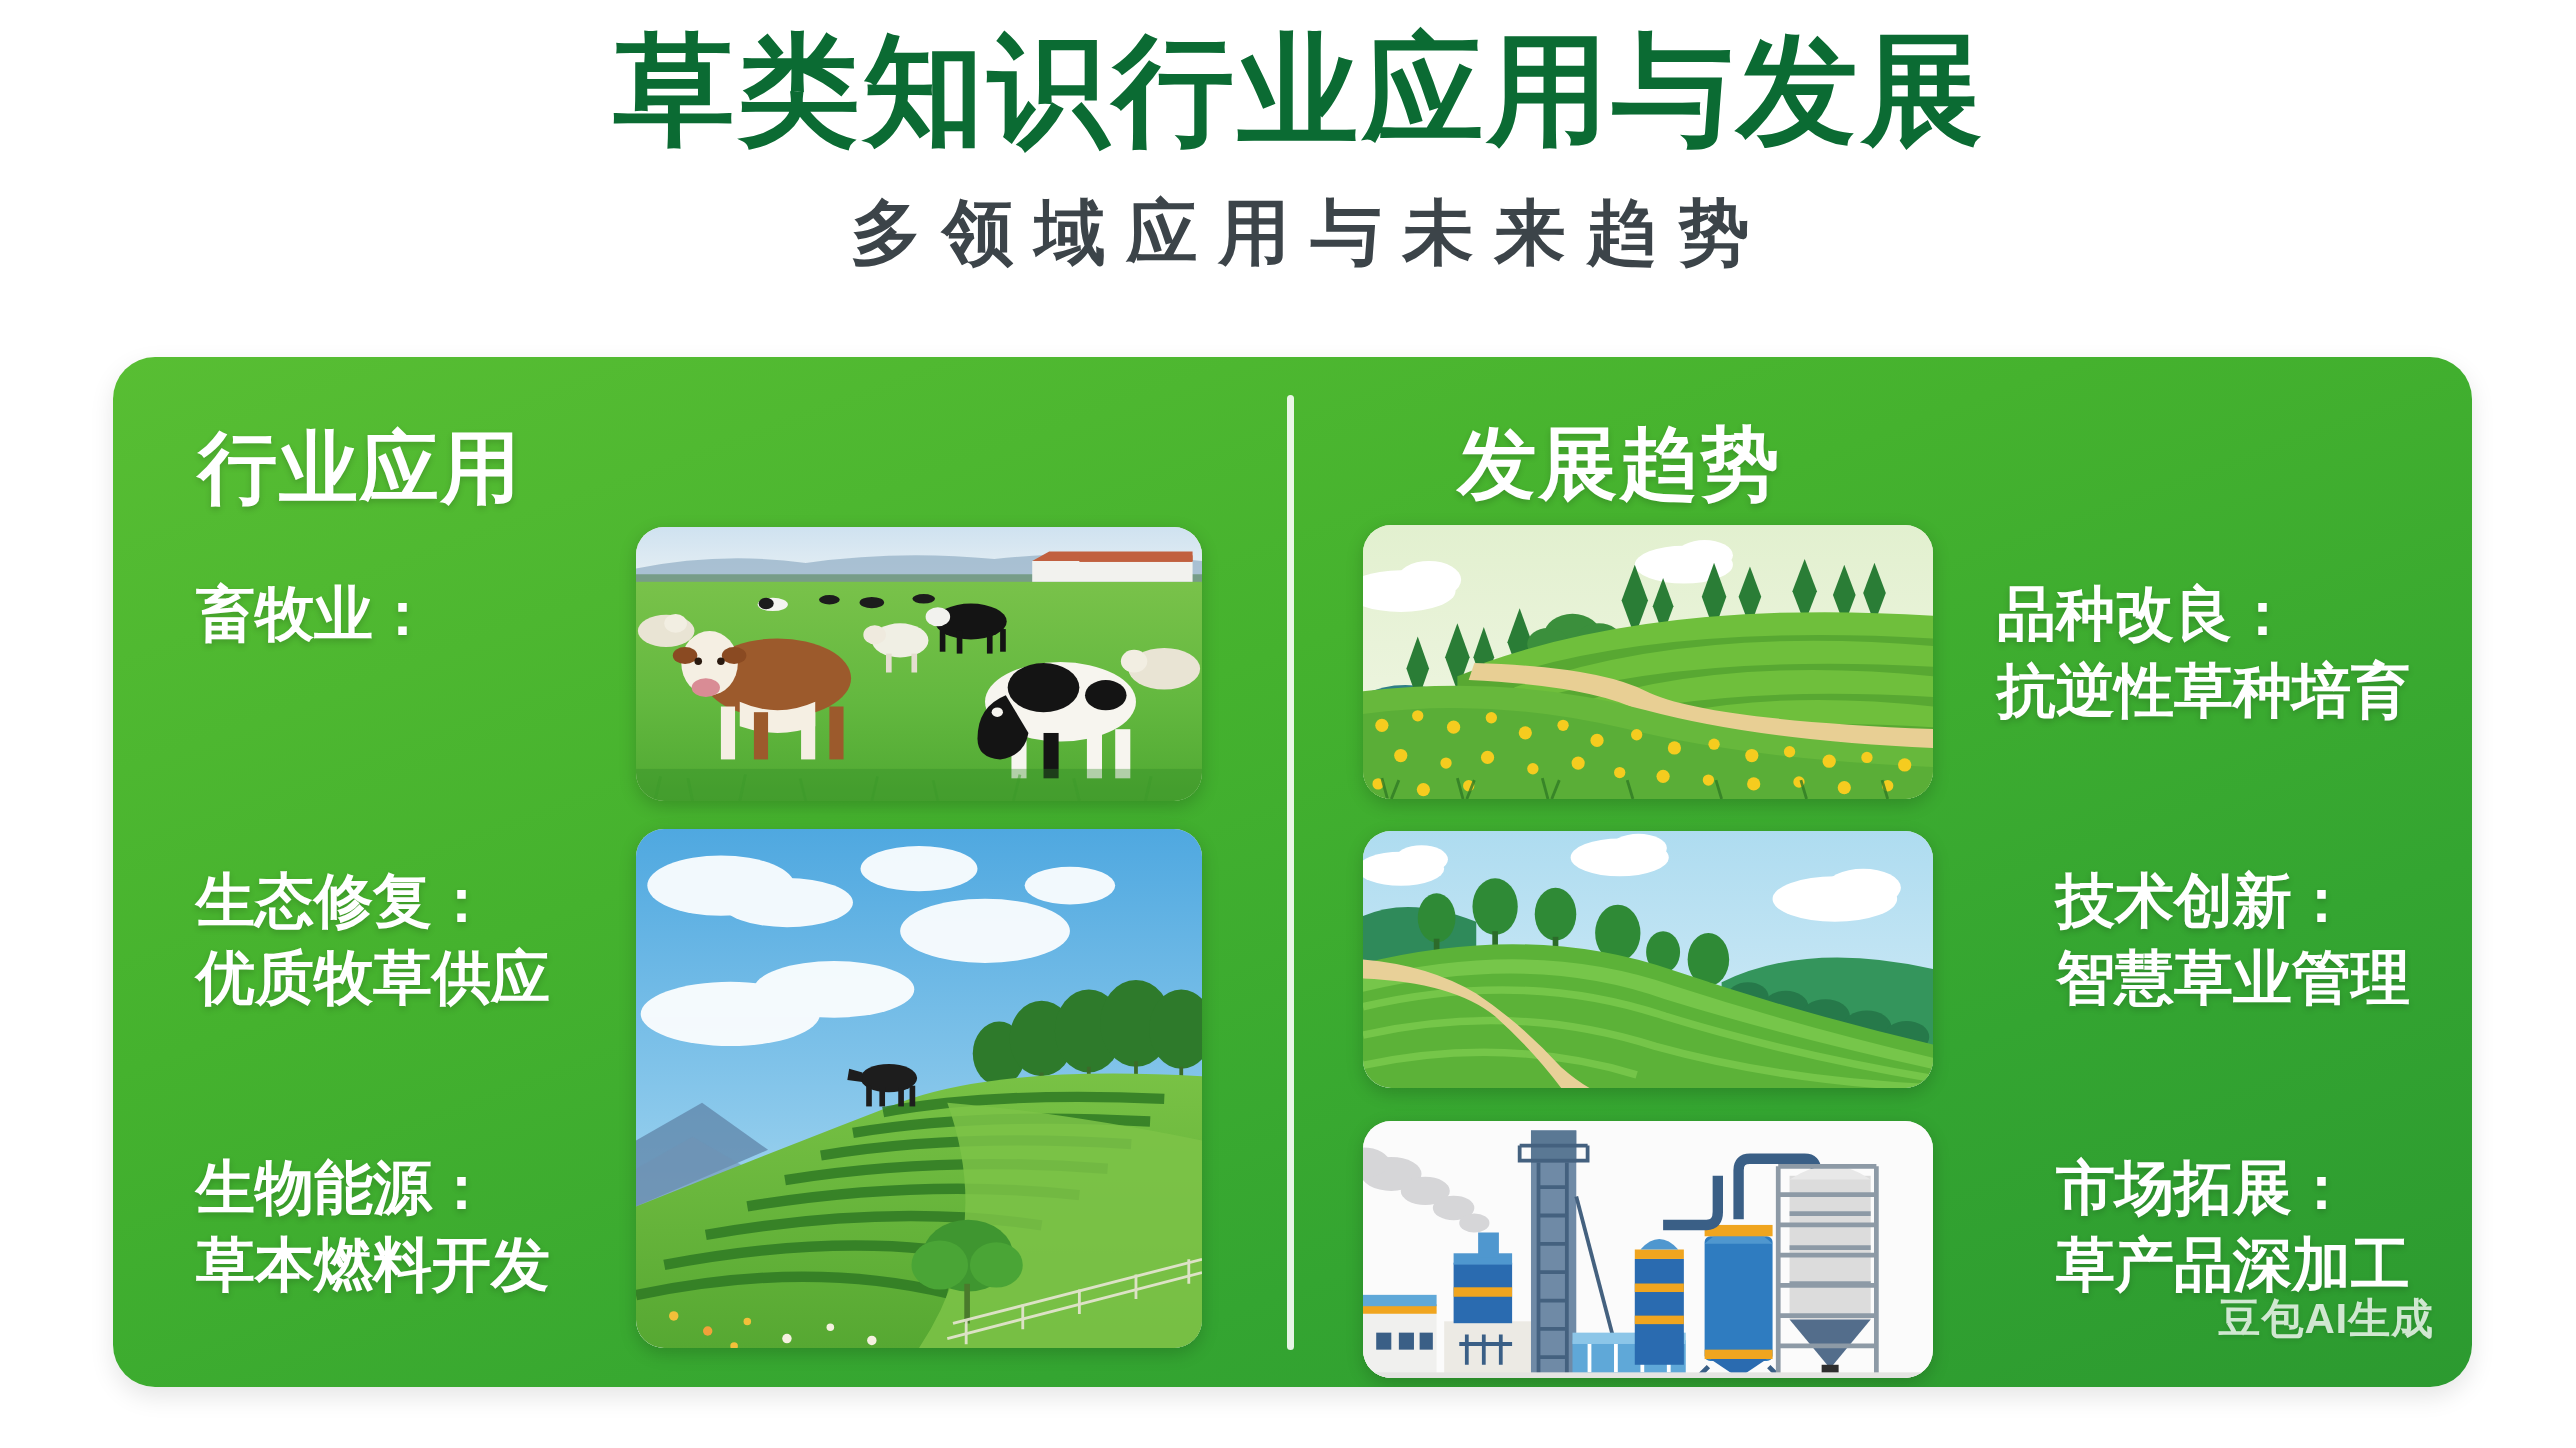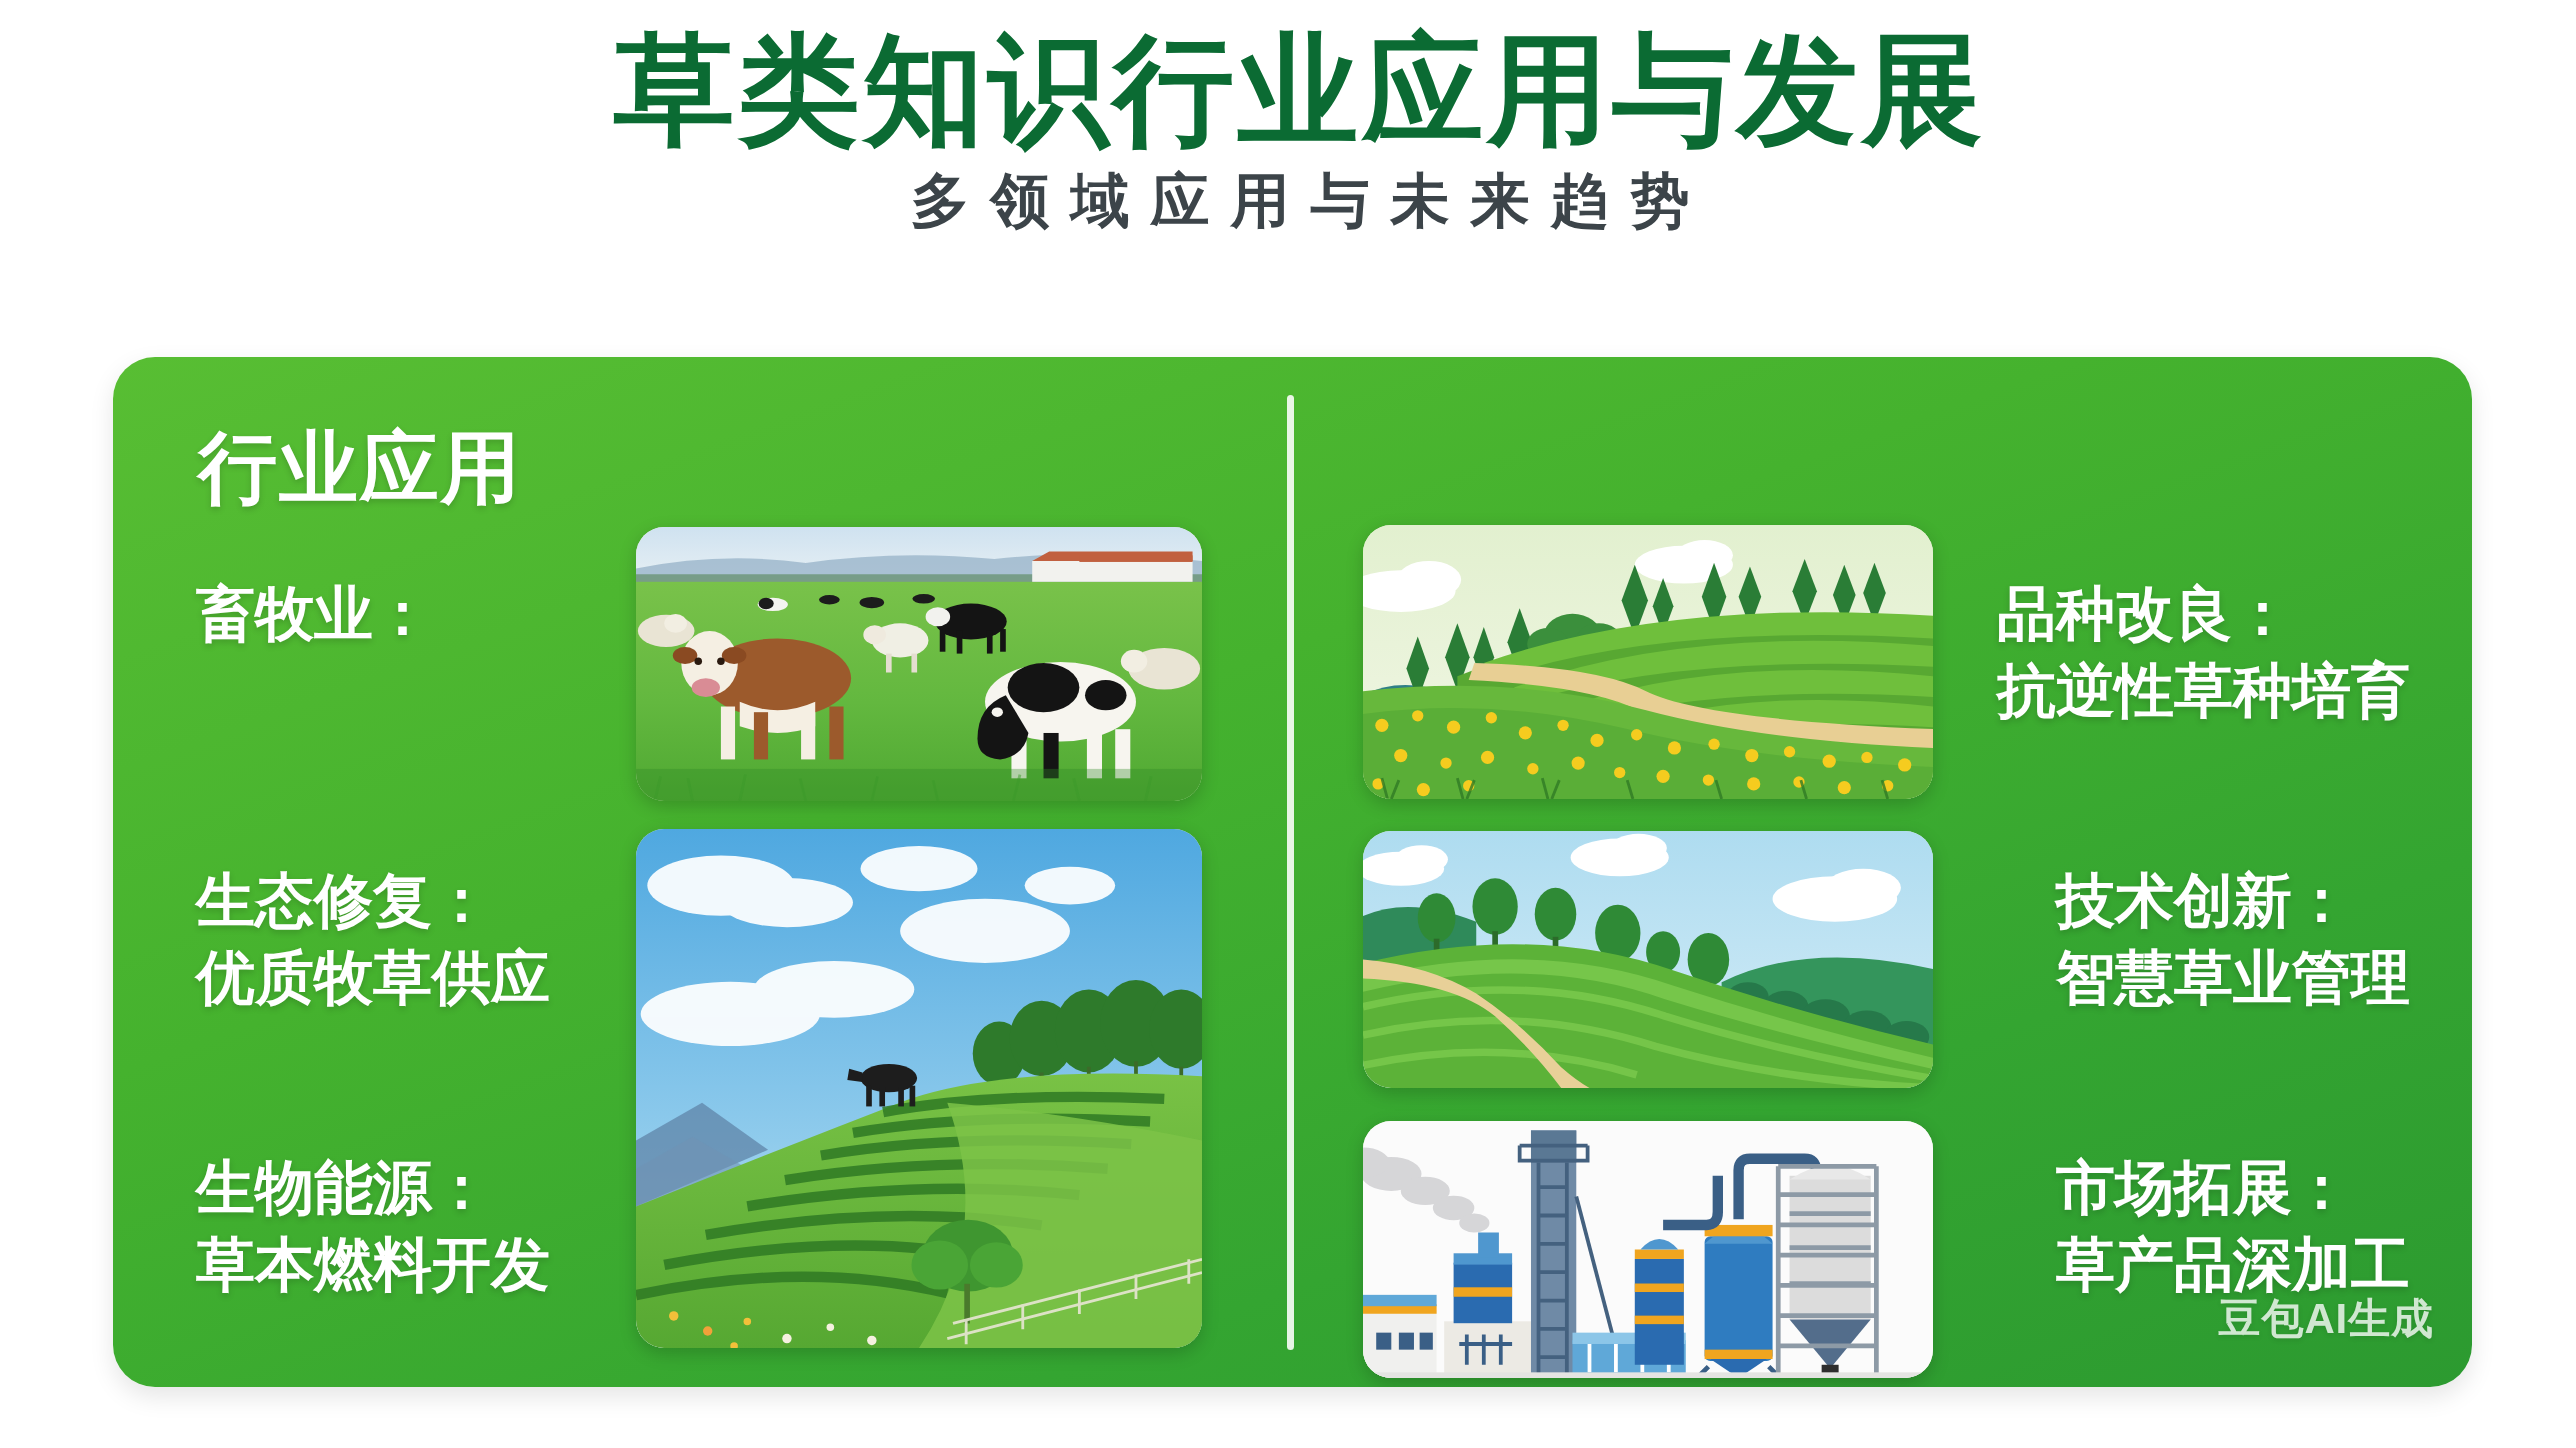--- a/index.html
+++ b/index.html
@@ -14,25 +14,25 @@
   .header { width:100%; text-align:center; padding-top:21px;padding-left:24px; }
   .main-title {
     font-size:121px;
     font-weight:bold;
     color:#0B6B33;
     letter-spacing:3.8px;
     line-height:1.15;
     white-space:nowrap;
   }
   .sub-title {
-    font-size:59px;
+    font-size:71px;
     font-weight:bold;
     color:#3C4449;
     letter-spacing:21px;
-    margin-top:2px;
+    margin-top:26px;
     padding-left:21px;
     white-space:nowrap;
   }
   
   .board {
     position:absolute;
     left:113px; top:357px;
     width:2359px; height:1030px;
     border-radius:42px;
     background:linear-gradient(160deg,#58BE33 0%,#45B22E 38%,#34A531 72%,#2C9A30 100%);
@@ -304,20 +304,21 @@
           <circle cx="250" cy="542" r="5" fill="#f5f0e0"></circle>
           <circle cx="104" cy="548" r="4" fill="#f2c03a"></circle>
         </g>
       </svg>
     </div>
   </div>
 
   <div class="divider"></div>
 
   <div class="panel panel-right">
+    <div class="panel-heading">发展趋势</div>
 
     <div class="txt-block tb-1">
       <div>品种改良：</div>
       <div>抗逆性草种培育</div>
     </div>
     <div class="txt-block tb-2">
       <div>技术创新：</div>
       <div>智慧草业管理</div>
     </div>
     <div class="txt-block tb-3">

